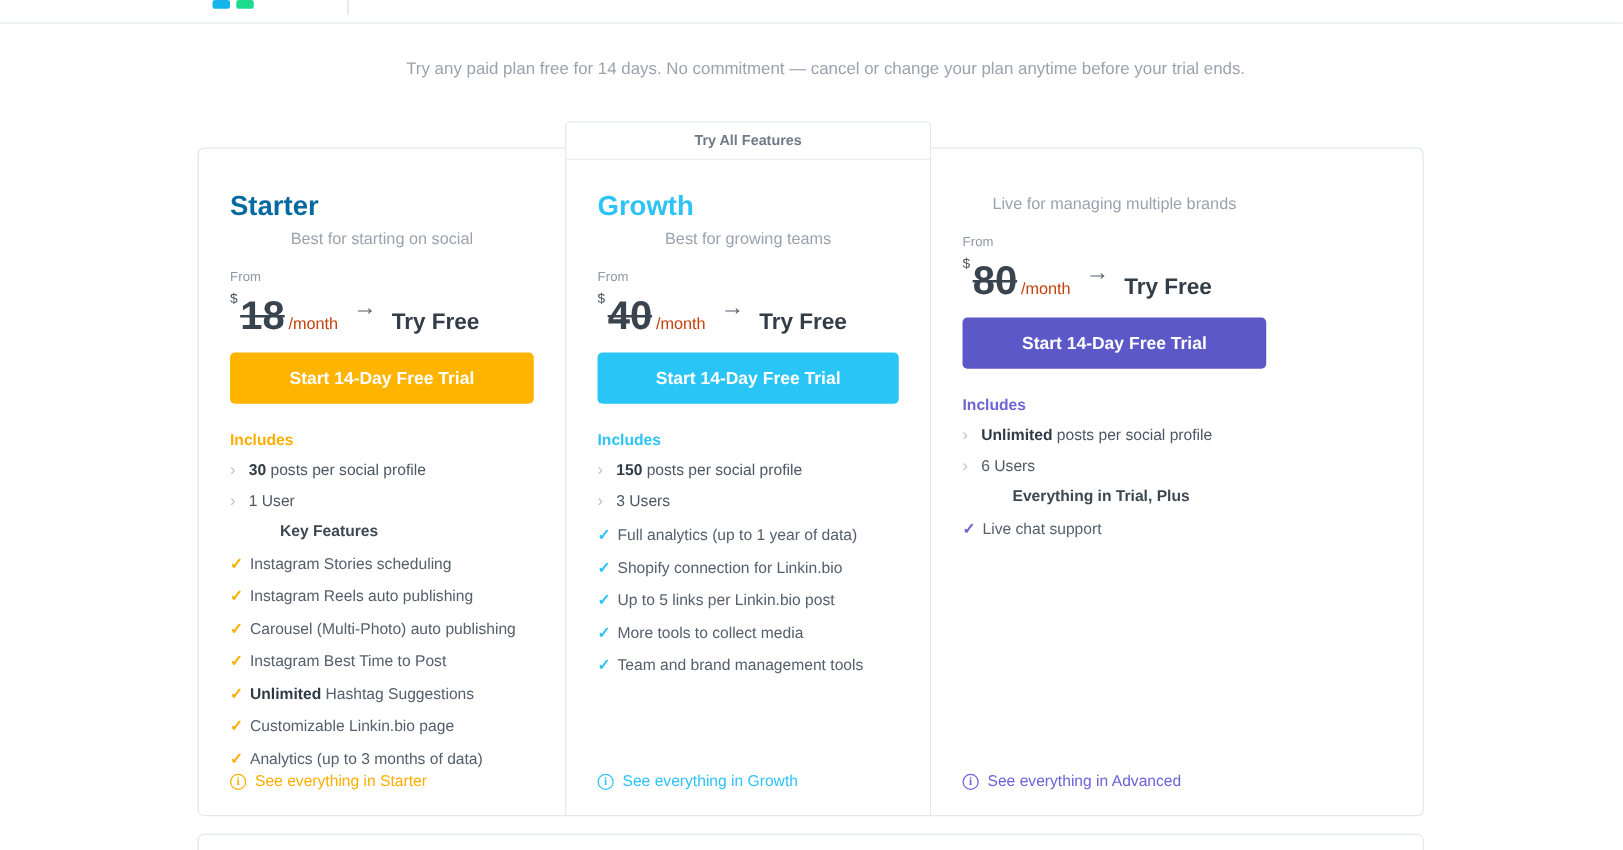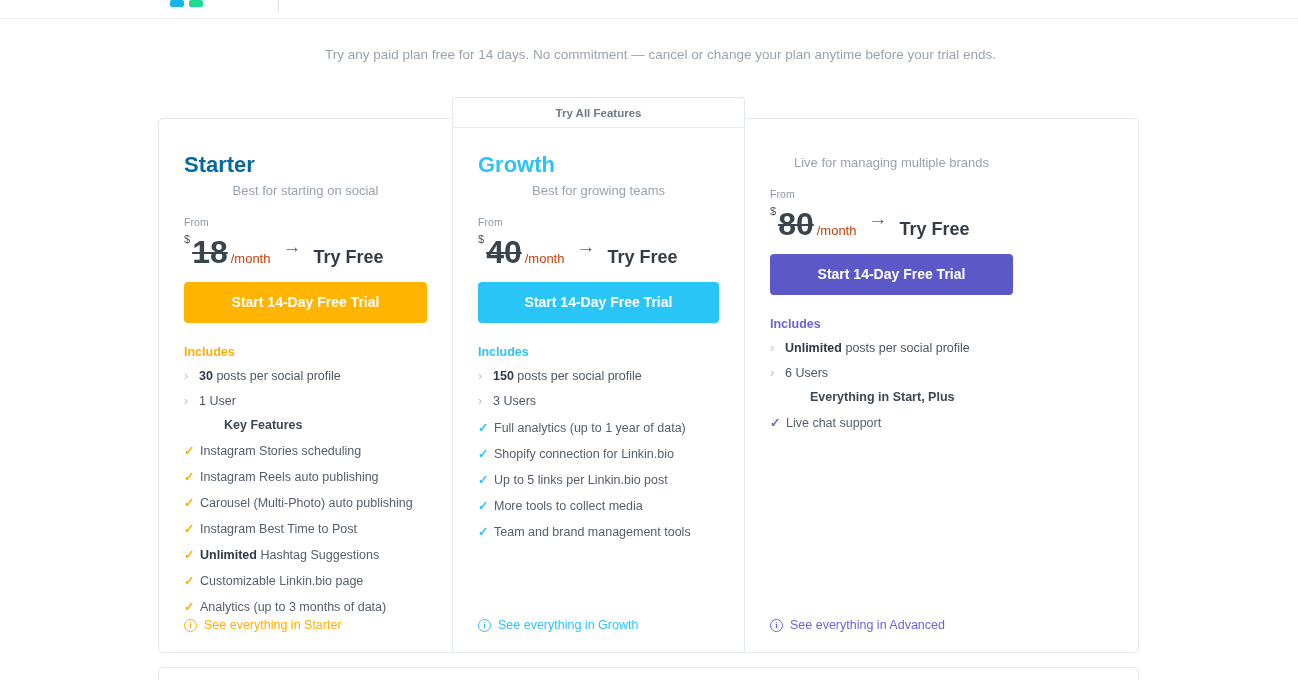--- a/index.html
+++ b/index.html
@@ -285,21 +285,21 @@
           <ul class="inc-list">
             <li>
               <span class="chev">›</span>
               <span><b>Unlimited</b> posts per social profile</span>
             </li>
             <li>
               <span class="chev">›</span>
               <span>6 Users</span>
             </li>
           </ul>
-          <div class="sub-h">Everything in Start, Plus</div>
+          <div class="sub-h">Everything in Trial, Plus</div>
           <ul class="feat-list">
             <li>
               <span class="tick" style="color:#6c63d8">✓</span>
               <span>Live chat support</span>
             </li>
           </ul>
         </div>
         <div class="see-more" style="color:#6c63d8">
           <span class="info-ic">i</span>
           <span>See everything in Advanced</span>

